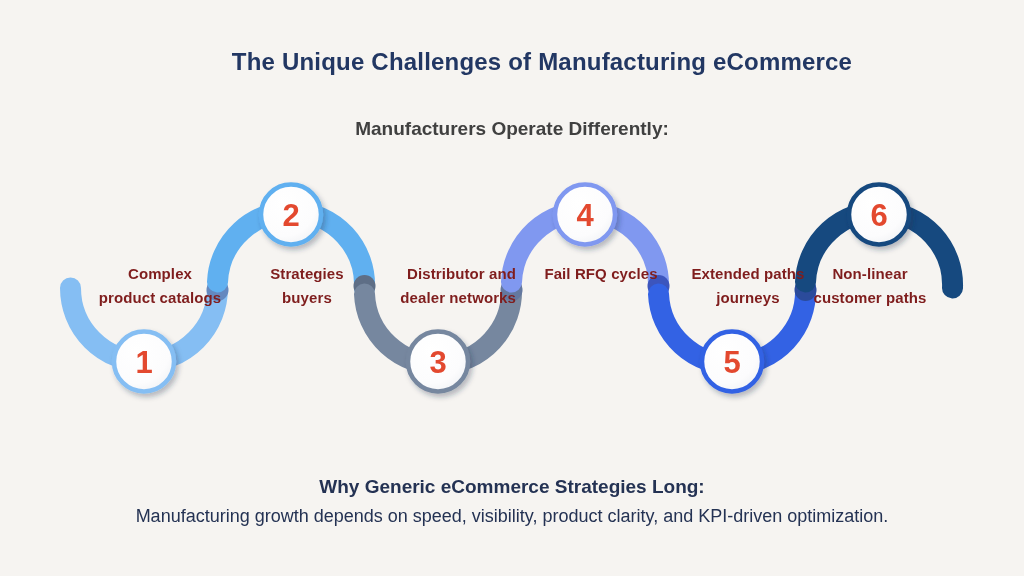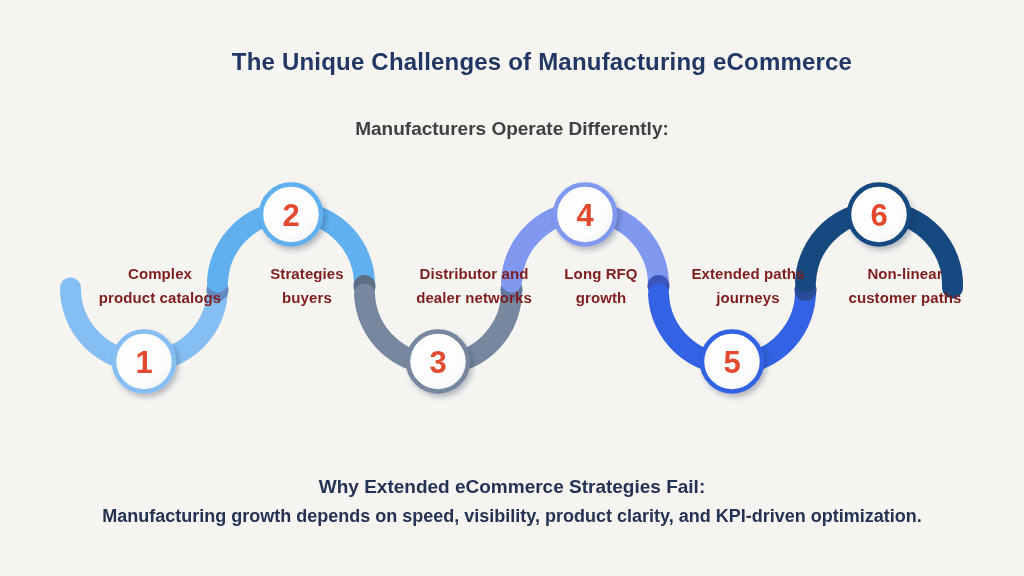--- a/index.html
+++ b/index.html
@@ -23,21 +23,21 @@
     position:absolute;top:262px;width:124px;
     text-align:center;font-size:15px;font-weight:700;
     line-height:24px;color:#7f1d1d;letter-spacing:.1px;margin-left:16px;
   }
   .footer-heading{
     position:absolute;left:0;top:476px;width:1024px;
     text-align:center;font-size:19px;font-weight:800;color:#243253;
   }
   .footer-body{
     position:absolute;left:0;top:506px;width:1024px;
-    text-align:center;font-size:18px;font-weight:700;color:#243253;
+    text-align:center;font-size:18px;font-weight:400;color:#243253;
   }
 </style>
 </head>
 <body>
 
 <div id="stage">
 
   <div class="title">The Unique Challenges of Manufacturing eCommerce</div>
   <div class="subtitle">Manufacturers Operate Differently:</div>
 
@@ -79,21 +79,21 @@
         <text x="438" y="372.5" text-anchor="middle" font-size="31" font-weight="800" font-family="&quot;Liberation Sans&quot;, sans-serif" fill="#E3492F">3</text>
         <text x="585" y="225.5" text-anchor="middle" font-size="31" font-weight="800" font-family="&quot;Liberation Sans&quot;, sans-serif" fill="#E3492F">4</text>
         <text x="732" y="372.5" text-anchor="middle" font-size="31" font-weight="800" font-family="&quot;Liberation Sans&quot;, sans-serif" fill="#E3492F">5</text>
         <text x="879" y="225.5" text-anchor="middle" font-size="31" font-weight="800" font-family="&quot;Liberation Sans&quot;, sans-serif" fill="#E3492F">6</text>
       </g>
   </svg>
 
   <div id="labels">
       <div class="step-label" style="left: 82px;">Complex product catalogs</div>
       <div class="step-label" style="left: 229px;">Strategies buyers</div>
-      <div class="step-label" style="left: 396px;">Distributor and dealer networks</div>
-      <div class="step-label" style="left: 523px;">Long RFQ growth</div>
+      <div class="step-label" style="left: 376px; text-align: right;">Distributor and dealer networks</div>
+      <div class="step-label" style="left: 523px;">Fail RFQ cycles</div>
       <div class="step-label" style="left: 670px;">Extended paths journeys</div>
-      <div class="step-label" style="left: 827px; text-align: center;">Non-linear customer paths</div>
+      <div class="step-label" style="left: 792px; text-align: center;">Non-linear customer paths</div>
     </div>
 
-  <div class="footer-heading">Why Extended eCommerce Strategies Fail:</div>
+  <div class="footer-heading">Why Generic eCommerce Strategies Long:</div>
   <div class="footer-body">Manufacturing growth depends on speed, visibility, product clarity, and KPI-driven optimization.</div>
 </div>
 
 </body></html>

